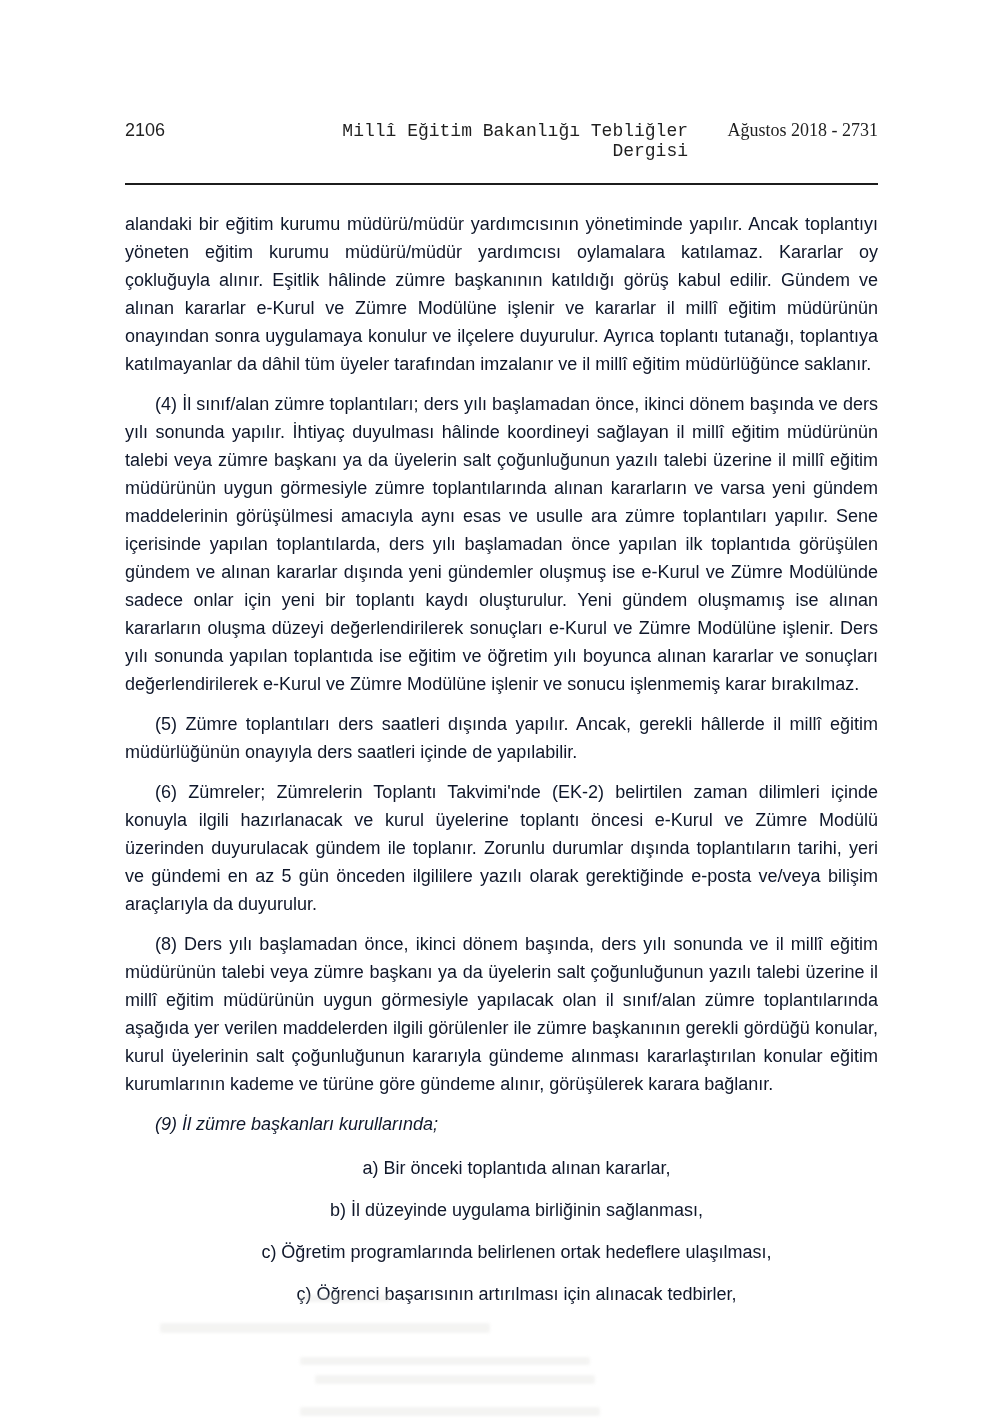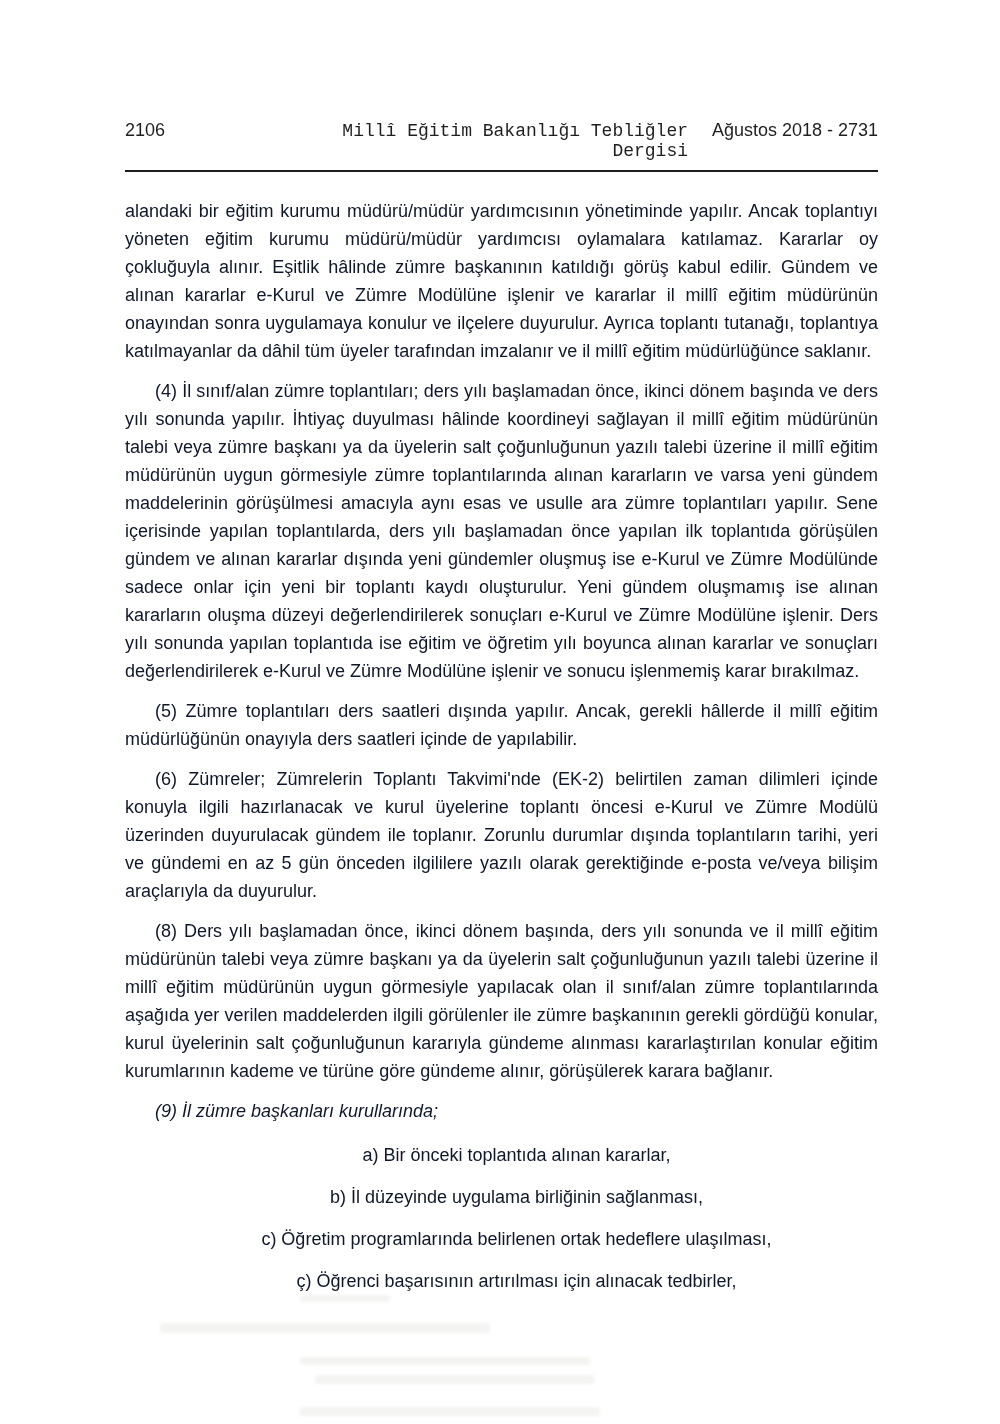--- a/index.html
+++ b/index.html
@@ -22,26 +22,26 @@
     height: 1424px;
     padding: 120px 122px 0 125px;
     box-sizing: border-box;
   }
   .page-header {
     display: flex;
     align-items: baseline;
     justify-content: space-between;
     font-size: 18px;
     color: #1f1f1f;
-    padding-bottom: 9px;
+    padding-bottom: 22px;
     border-bottom: 2px solid #1c1c1c;
   }
   .page-header .hdr-left   { width: 160px; text-align: left; }
   .page-header .hdr-center { flex: 1; text-align: right; font-family: Liberation Mono, monospace; }
-  .page-header .hdr-right  { width: 190px; text-align: right; white-space: nowrap; }
+  .page-header .hdr-right  { width: 190px; text-align: right; white-space: nowrap; font-family: Liberation Serif, serif; }
   .doc-body {
     margin-top: 25px;
     font-size: 18px;
     line-height: 28px;
     text-align: justify;
     color: #0f172a;
   }
   .para {
     margin: 0 0 12px 0;
   }

